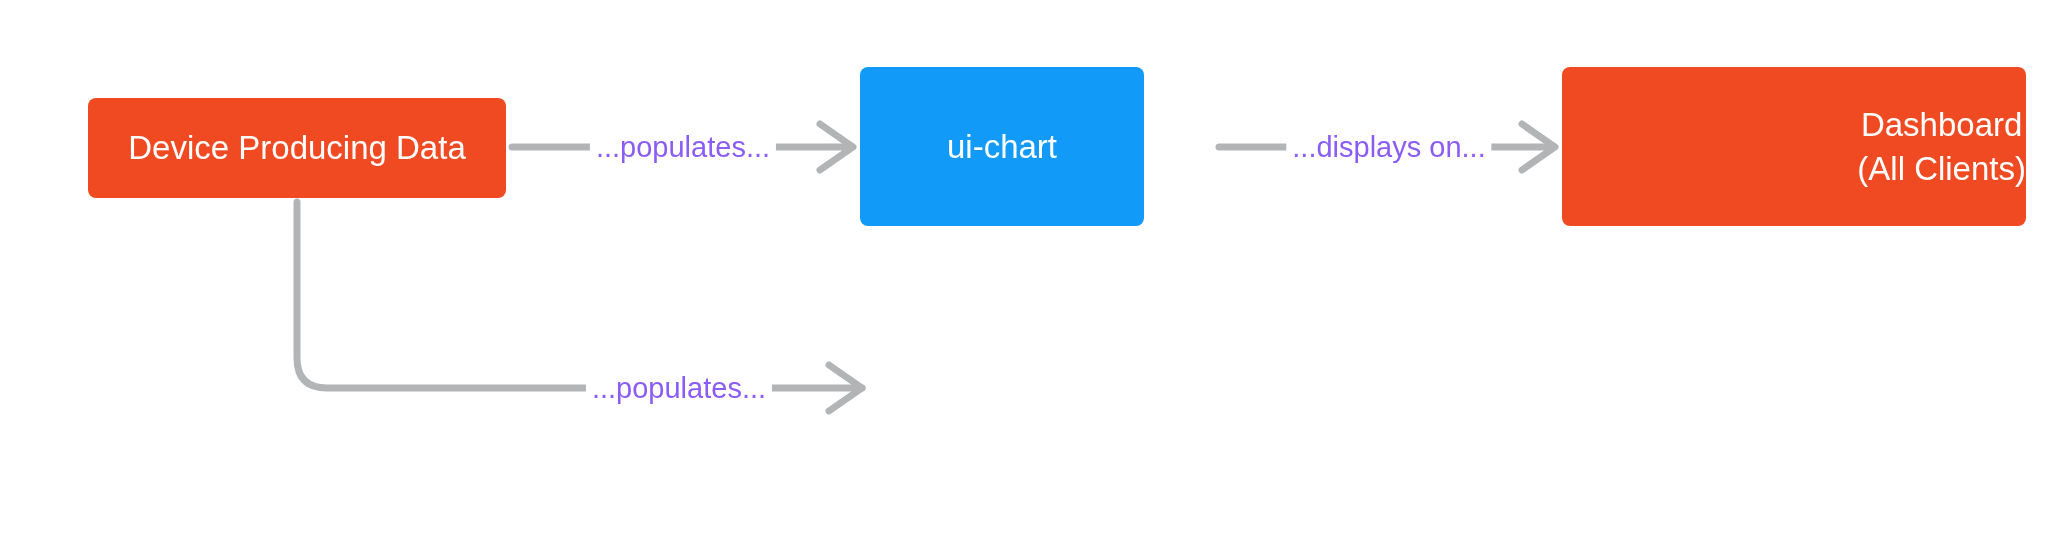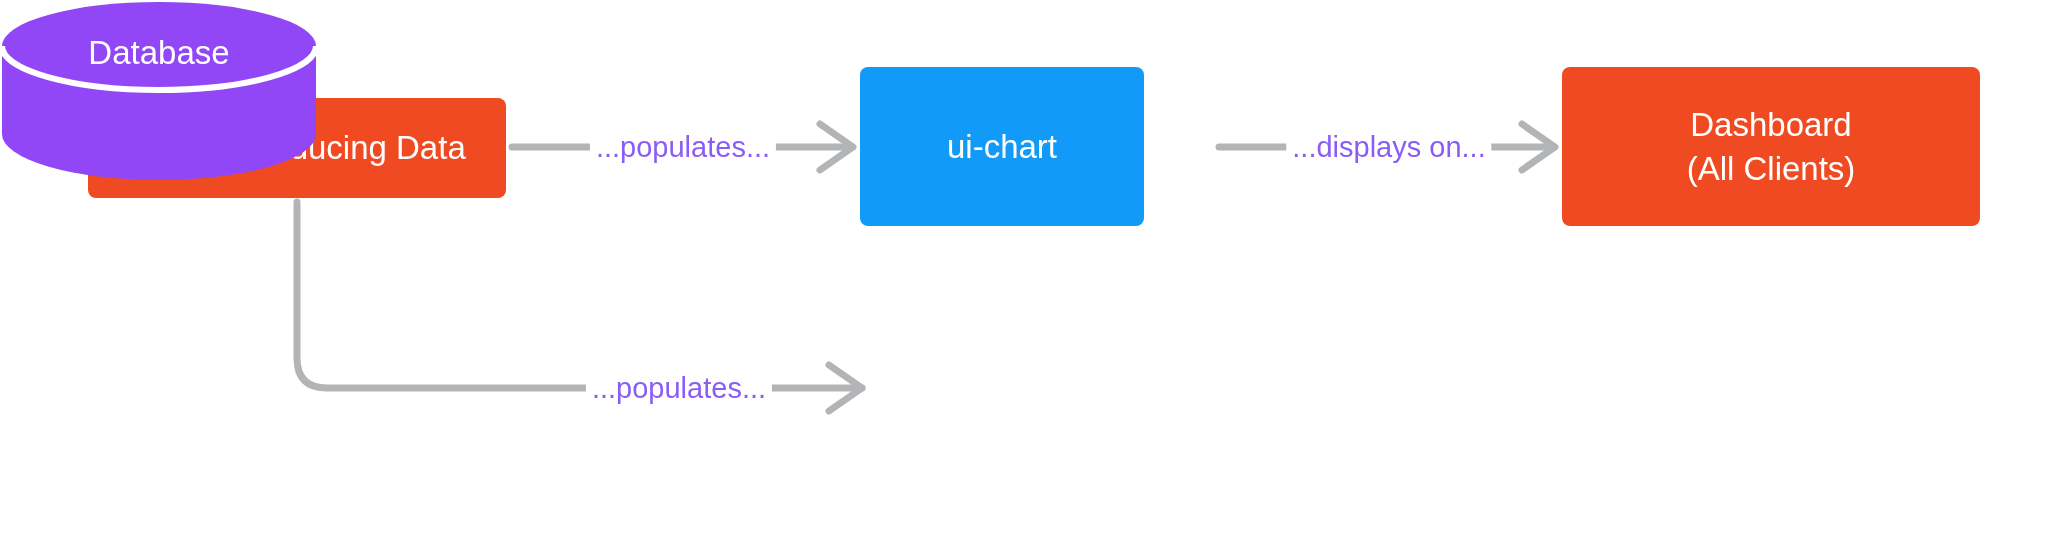--- a/index.html
+++ b/index.html
@@ -48,24 +48,25 @@
     top: 67px;
     width: 284px;
     height: 159px;
     background: #119AF8;
     font-size: 33px;
   }
   
   #node-dashboard {
     left: 1562px;
     top: 67px;
-    width: 418px;
+    width: 464px;
     height: 159px;
     background: #F04A23;
     font-size: 33px;
+    justify-content: flex-end;
   }
   
   #node-database {
     left: 876px;
     top: 294px;
     width: 318px;
     height: 180px;
   }
   #node-database svg {
     position: absolute;
@@ -162,25 +163,14 @@
 
   <div class="node node-rect" id="node-uichart">
     <span>ui-chart</span>
   </div>
 
   <div class="node node-rect" id="node-dashboard">
     <span>Dashboard
 (All Clients)</span>
   </div>
 
-  <div id="node-database">
-    <svg viewBox="0 0 318 180" xmlns="http://www.w3.org/2000/svg">
-
-      <path d="M 2 46 L 2 134 A 157 46 0 0 0 316 134 L 316 46 Z" fill="#9147F5"></path>
-
-      <ellipse cx="159" cy="46" rx="157" ry="44" fill="#9147F5"></ellipse>
-
-      <path d="M 2 46 A 157 44 0 0 0 316 46" fill="none" stroke="#FFFFFF" stroke-width="6"></path>
-    </svg>
-    <div class="db-label">Database</div>
-  </div>
 
 </div>
 
 </body></html>

